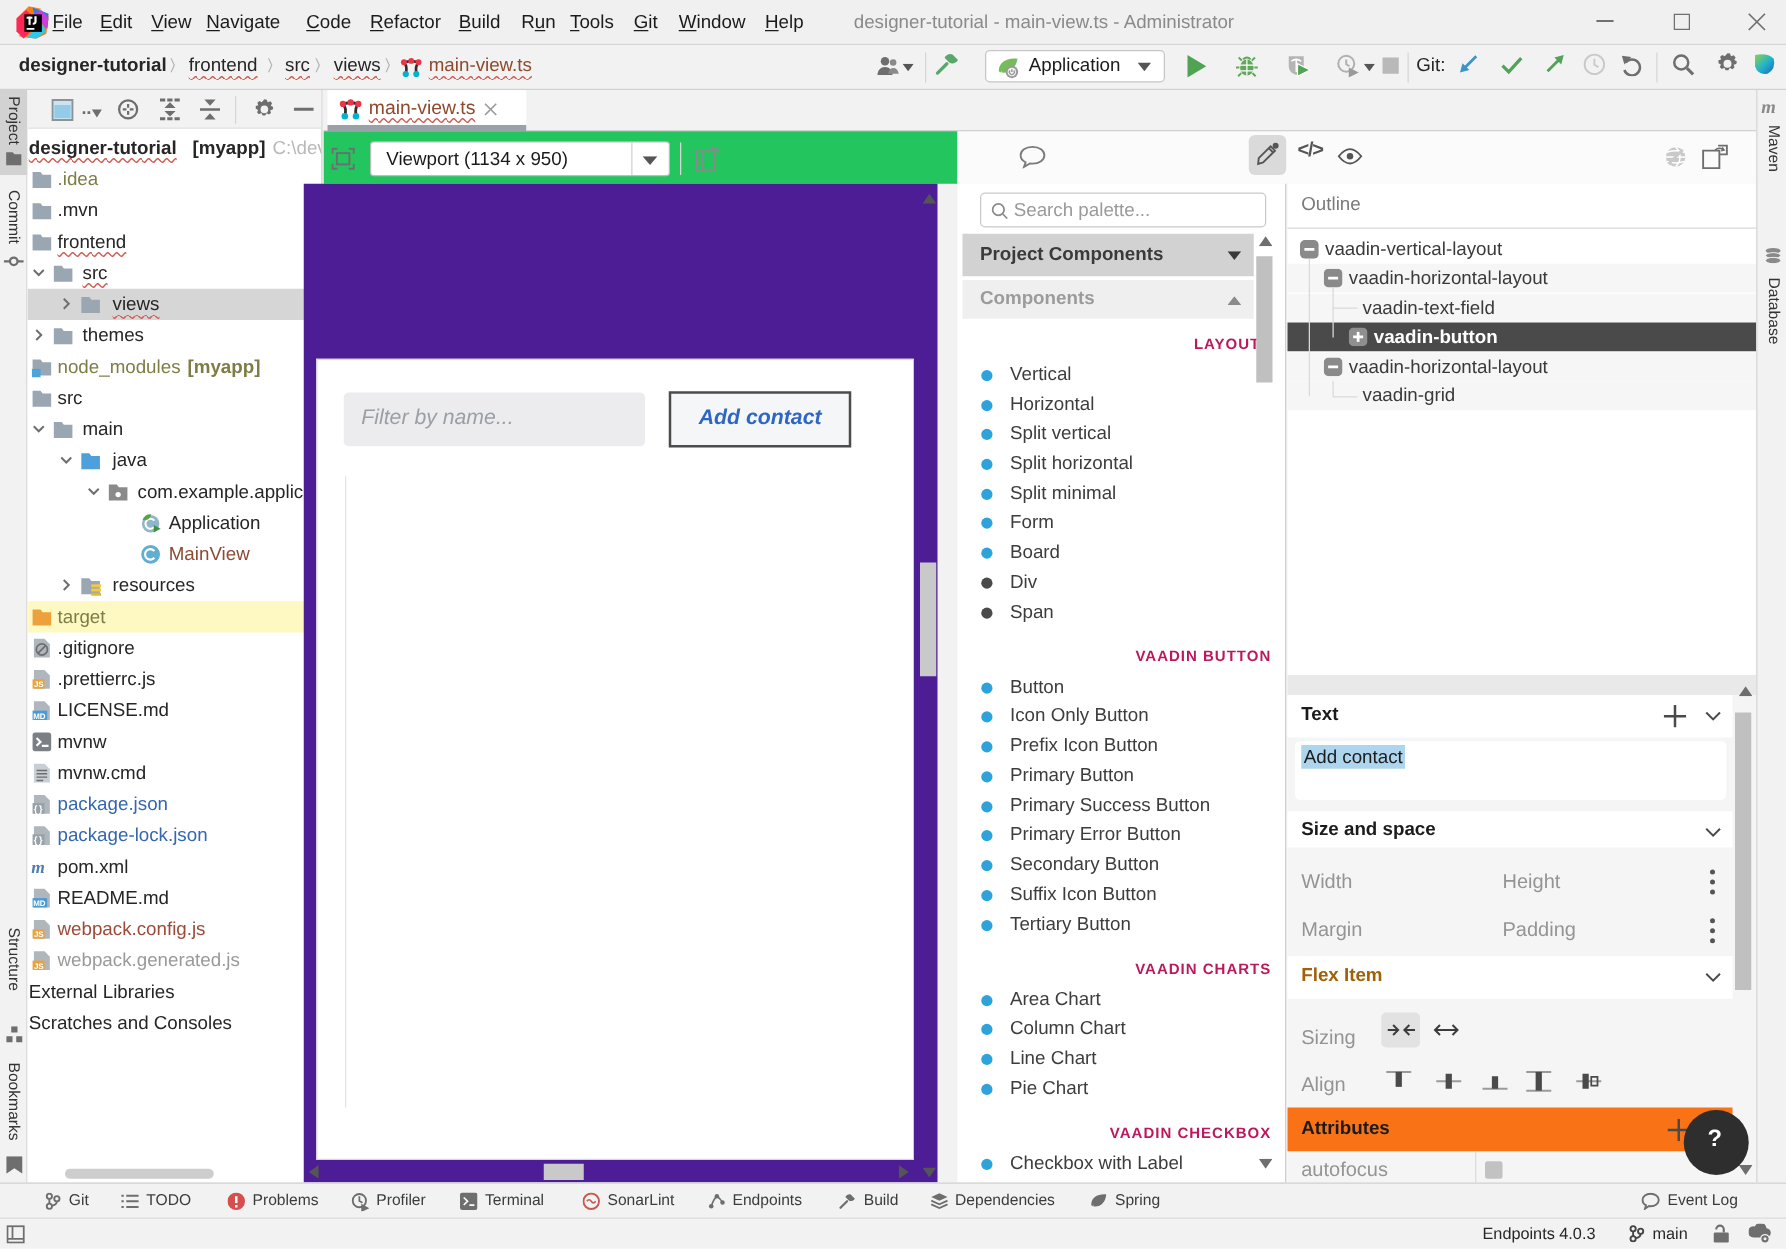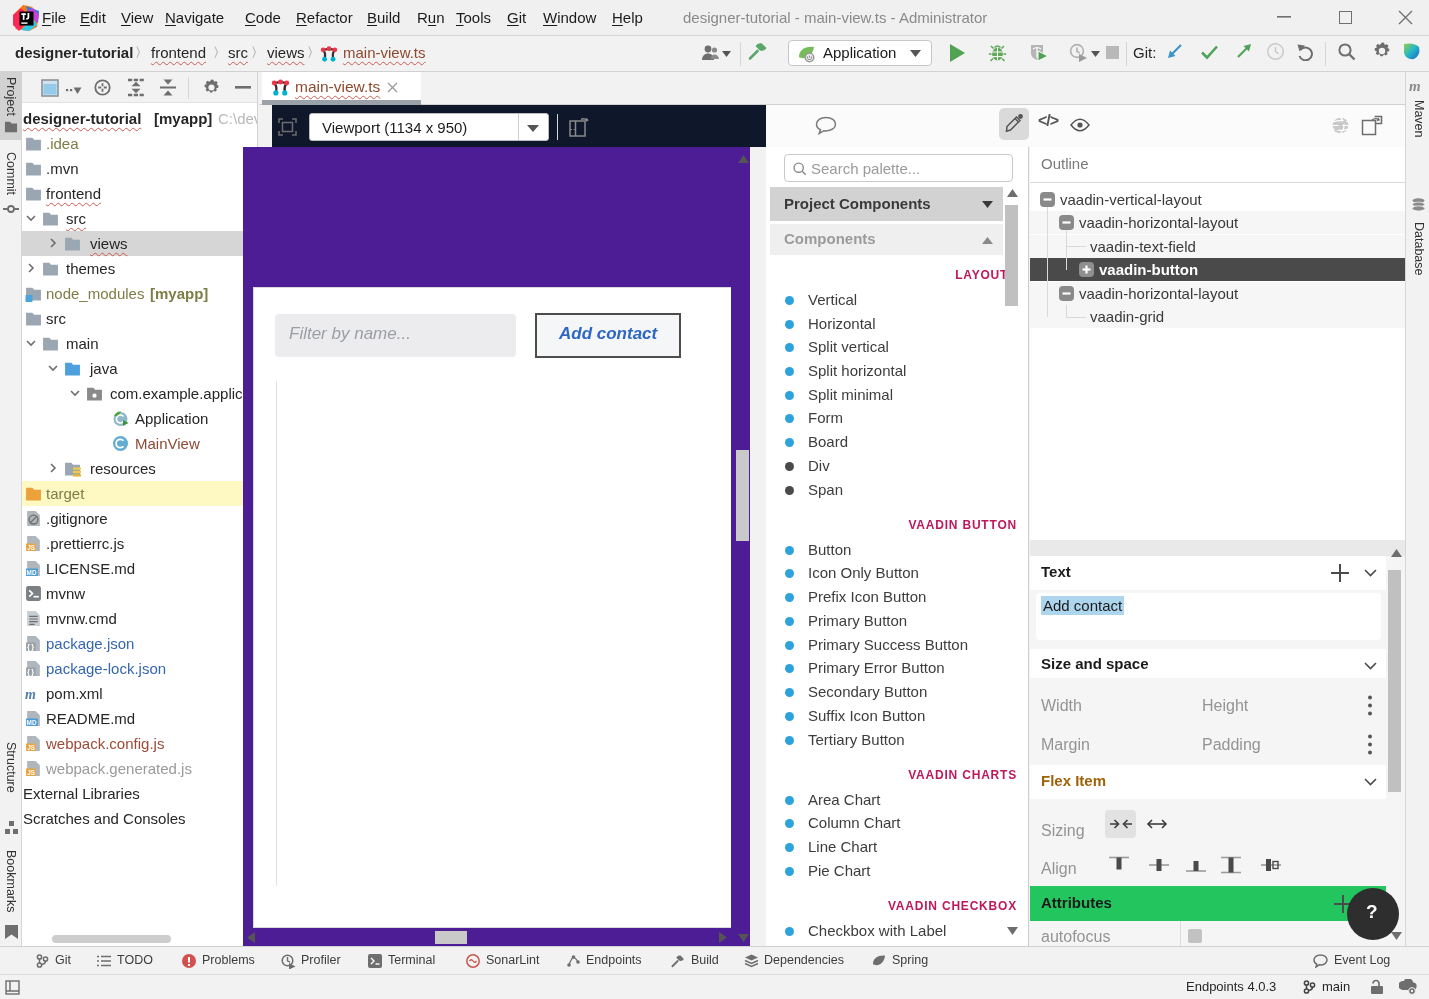--- a/index.html
+++ b/index.html
@@ -24,21 +24,21 @@
   
   #tree { position:absolute; left:22px; top:72px; width:236px; height:874px; background:#fff; border-right:1px solid #d1d1d1; overflow:hidden; }
   .trow { position:absolute; left:0; width:236px; height:25px; font-size:15px; line-height:25px; white-space:nowrap; }
   .trow span.lbl { position:absolute; top:0; }
   .ticon { position:absolute; top:4px; width:17px; height:17px; }
   .chev { position:absolute; top:4px; width:16px; height:16px; fill:none; stroke:#6e6e6e; stroke-width:1.6; }
   
   #tabrow { position:absolute; left:259px; top:72px; width:511px; height:33px; background:#f2f2f2; border-bottom:1px solid #d1d1d1; }
   #tab1 { position:absolute; left:3px; top:0px; width:159px; height:33px; background:#fff; }
   #tabunder { position:absolute; left:3px; top:28px; width:159px; height:5px; background:#9aa1a8; }
-  #designerbar { position:absolute; left:272px; top:105px; width:507px; height:42px; background:#0f172a; }
+  #designerbar { position:absolute; left:259px; top:105px; width:507px; height:42px; background:#22c55e; }
   #designerbar2 { position:absolute; left:766px; top:105px; width:639px; height:42px; background:#fbfbfb; }
   #canvas { position:absolute; left:243px; top:147px; width:507px; height:799px; background:#4c1d95;font-style:italic; }
   #card { position:absolute; left:10px; top:140px; width:478px; height:641px; background:#fff; border:1px solid #d9d9d9; border-right:none; }
   
   #palette { position:absolute; left:766px; top:147px; width:263px; height:799px; background:#fff; border-right:1px solid #cfcfcf; }
   .pitem { position:absolute; left:0; width:233px; height:24px; font-size:15px; line-height:24px; color:#3d3d3d; }
   .pdot { position:absolute; left:19px; top:7.5px; width:9px; height:9px; border-radius:50%; }
   .phead { position:absolute; left:0; width:233px; font-size:12px; font-weight:bold; letter-spacing:0.8px; color:#be185d;text-align:right; }
   
   #rightcol { position:absolute; left:1030px; top:147px; width:375px; height:799px; background:#fff; }
@@ -802,21 +802,21 @@
         </svg>
       <svg class="abs" style="left:189px;top:297px" width="24" height="24" viewBox="0 0 24 24">
           <path d="M2 4.5h20M2 19.5h20" stroke="#9a9a9a" stroke-width="1.6"></path>
           <rect x="9.5" y="4.5" width="5" height="15" fill="#4a4a4a"></rect>
         </svg>
       <svg class="abs" style="left:229px;top:297px" width="24" height="24" viewBox="0 0 24 24">
           <path d="M2 12h20" stroke="#9a9a9a" stroke-width="1.6"></path>
           <rect x="7" y="6" width="5" height="12" fill="#4a4a4a"></rect>
           <rect x="14" y="8.5" width="5" height="7" fill="none" stroke="#4a4a4a" stroke-width="1.4"></rect>
         </svg>
-      <div class="abs" style="left:0;top:330px;width:356px;height:35px;background:#22c55e">
+      <div class="abs" style="left:0;top:330px;width:356px;height:35px;background:#f97316">
           <span class="abs" style="left:11px;top:8px;font-size:15px;font-weight:bold;color:#1b1b1b">Attributes</span>
         <svg class="abs" style="left:304px;top:9px" width="18" height="18">
             <path d="M9 0v18M0 9h18" stroke="#4a4a4a" stroke-width="2"></path>
           </svg>
       </div>
       <span class="abs" style="left:11px;top:372px;font-size:16px;color:#949494">autofocus</span>
       <div class="abs" style="left:150px;top:365px;width:1px;height:25px;background:#dcdcdc"></div>
       <div class="abs" style="left:158px;top:373px;width:14px;height:14px;background:#c2c2c2;border-radius:2px"></div>
       <div class="abs" style="left:317px;top:332px;width:52px;height:52px;background:#2e2e2e;border-radius:50%">
           <span style="position:absolute;left:19px;top:13px;color:#fff;font-size:19px;font-weight:bold">?</span>

